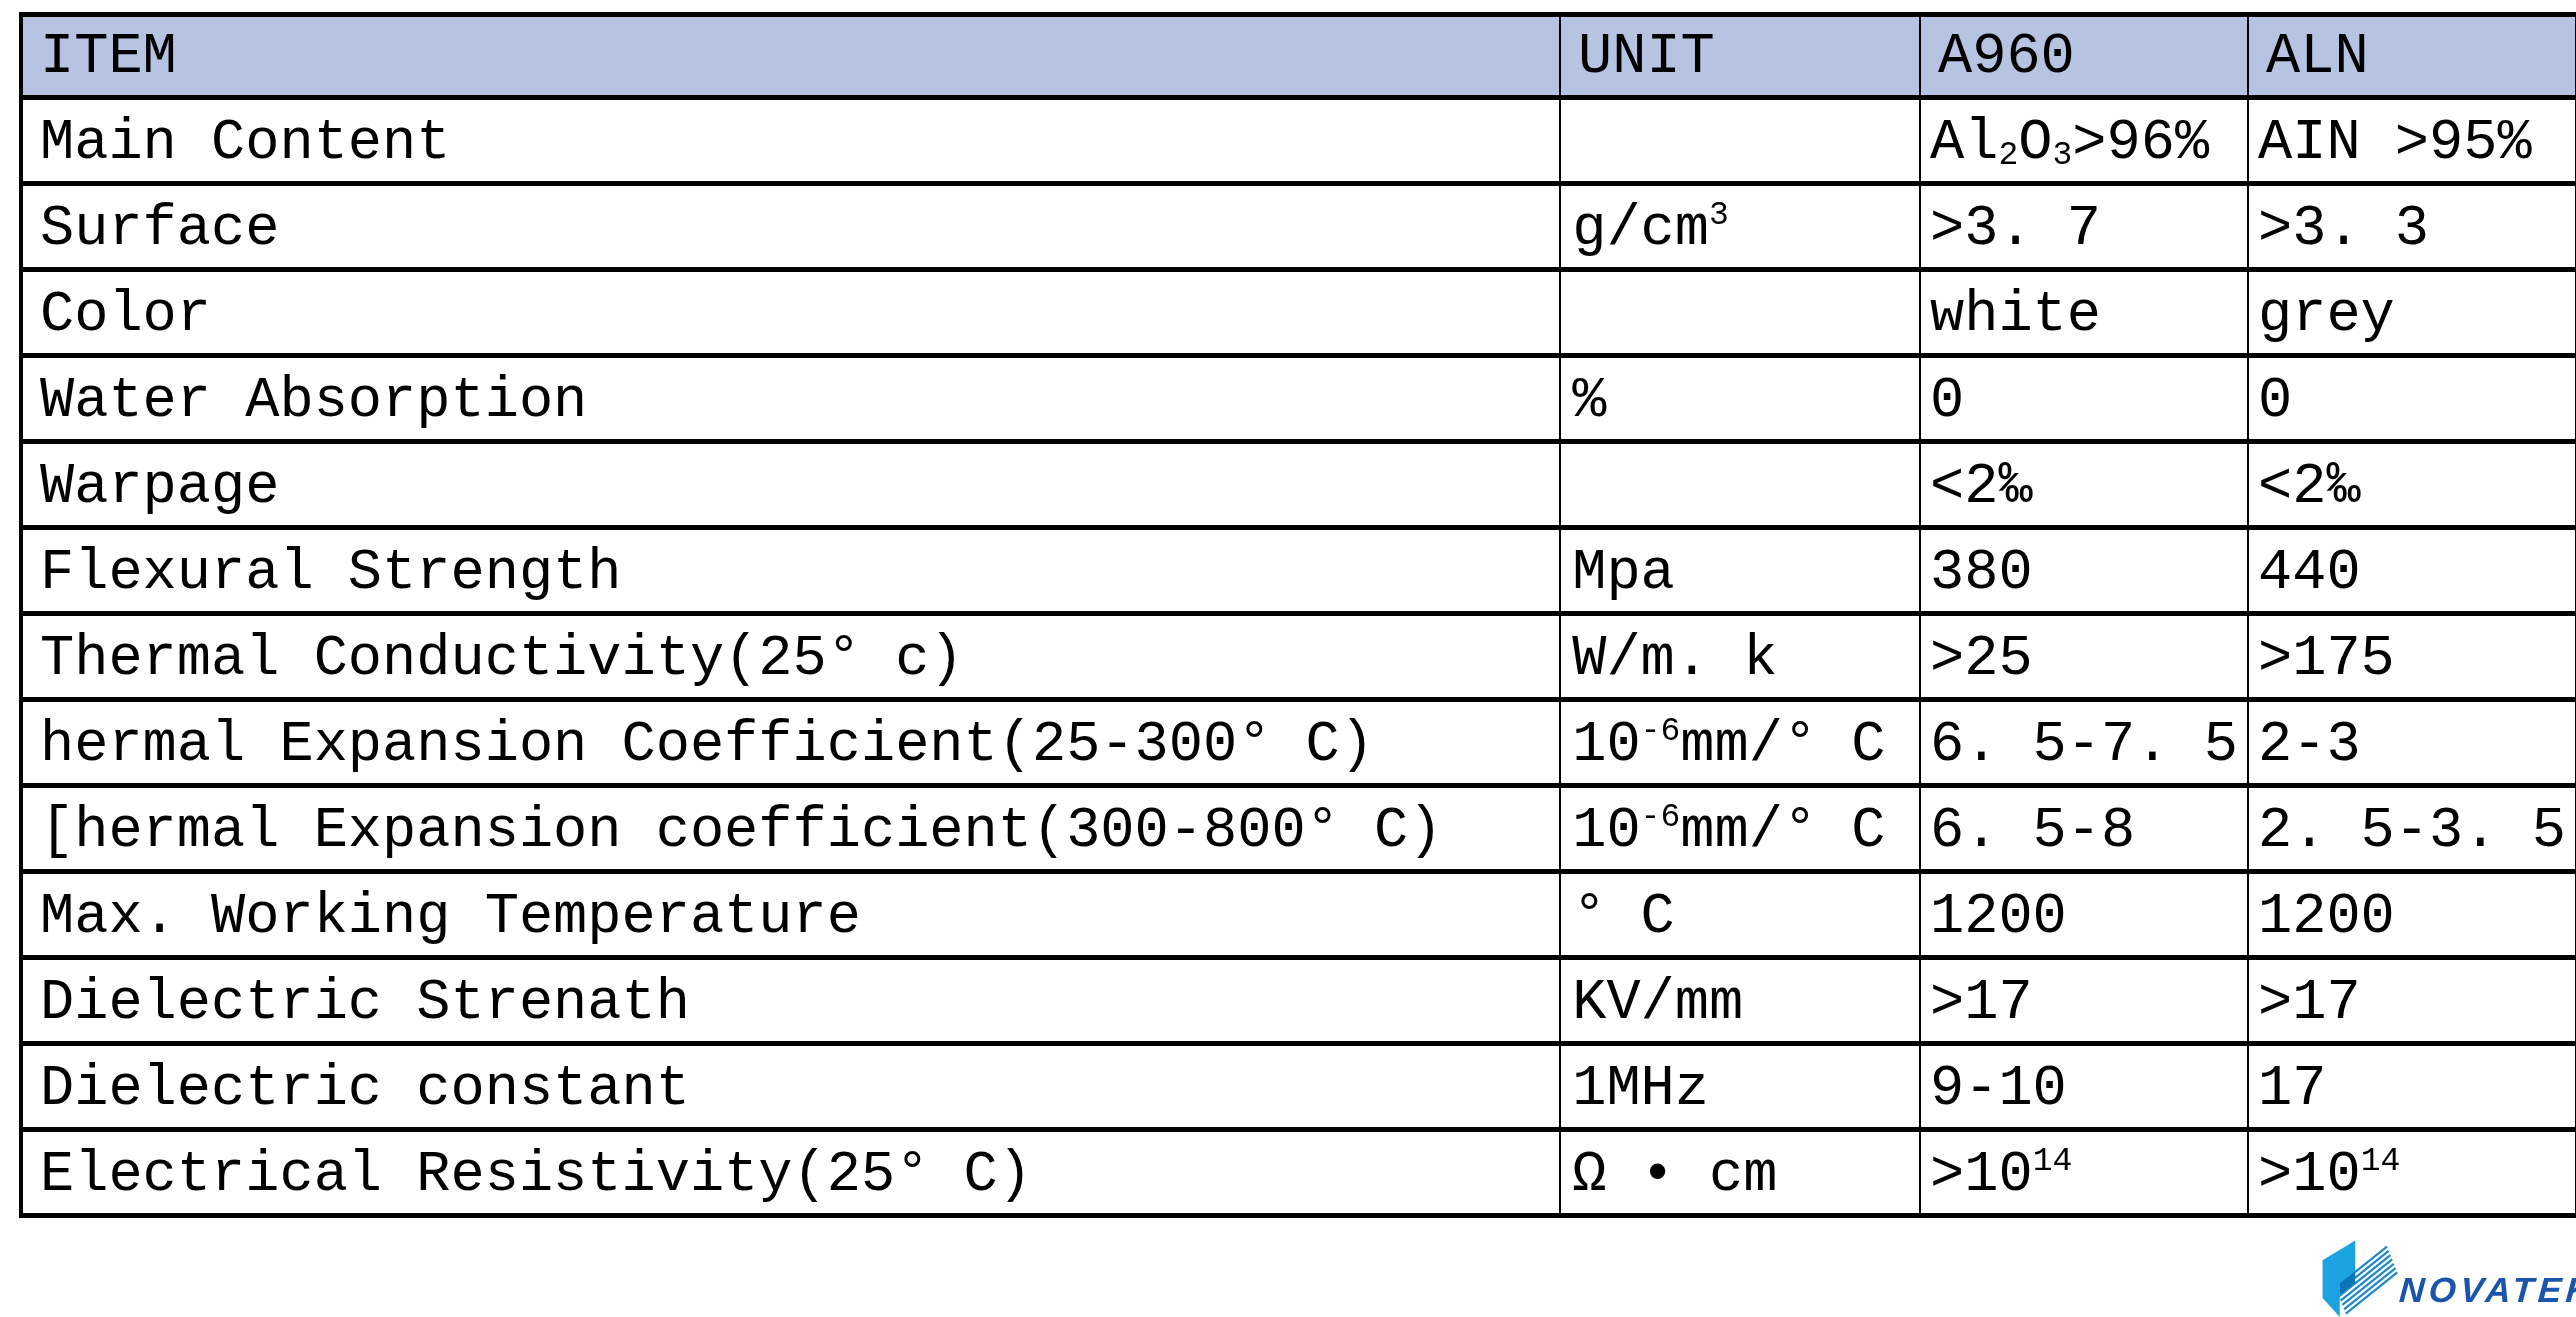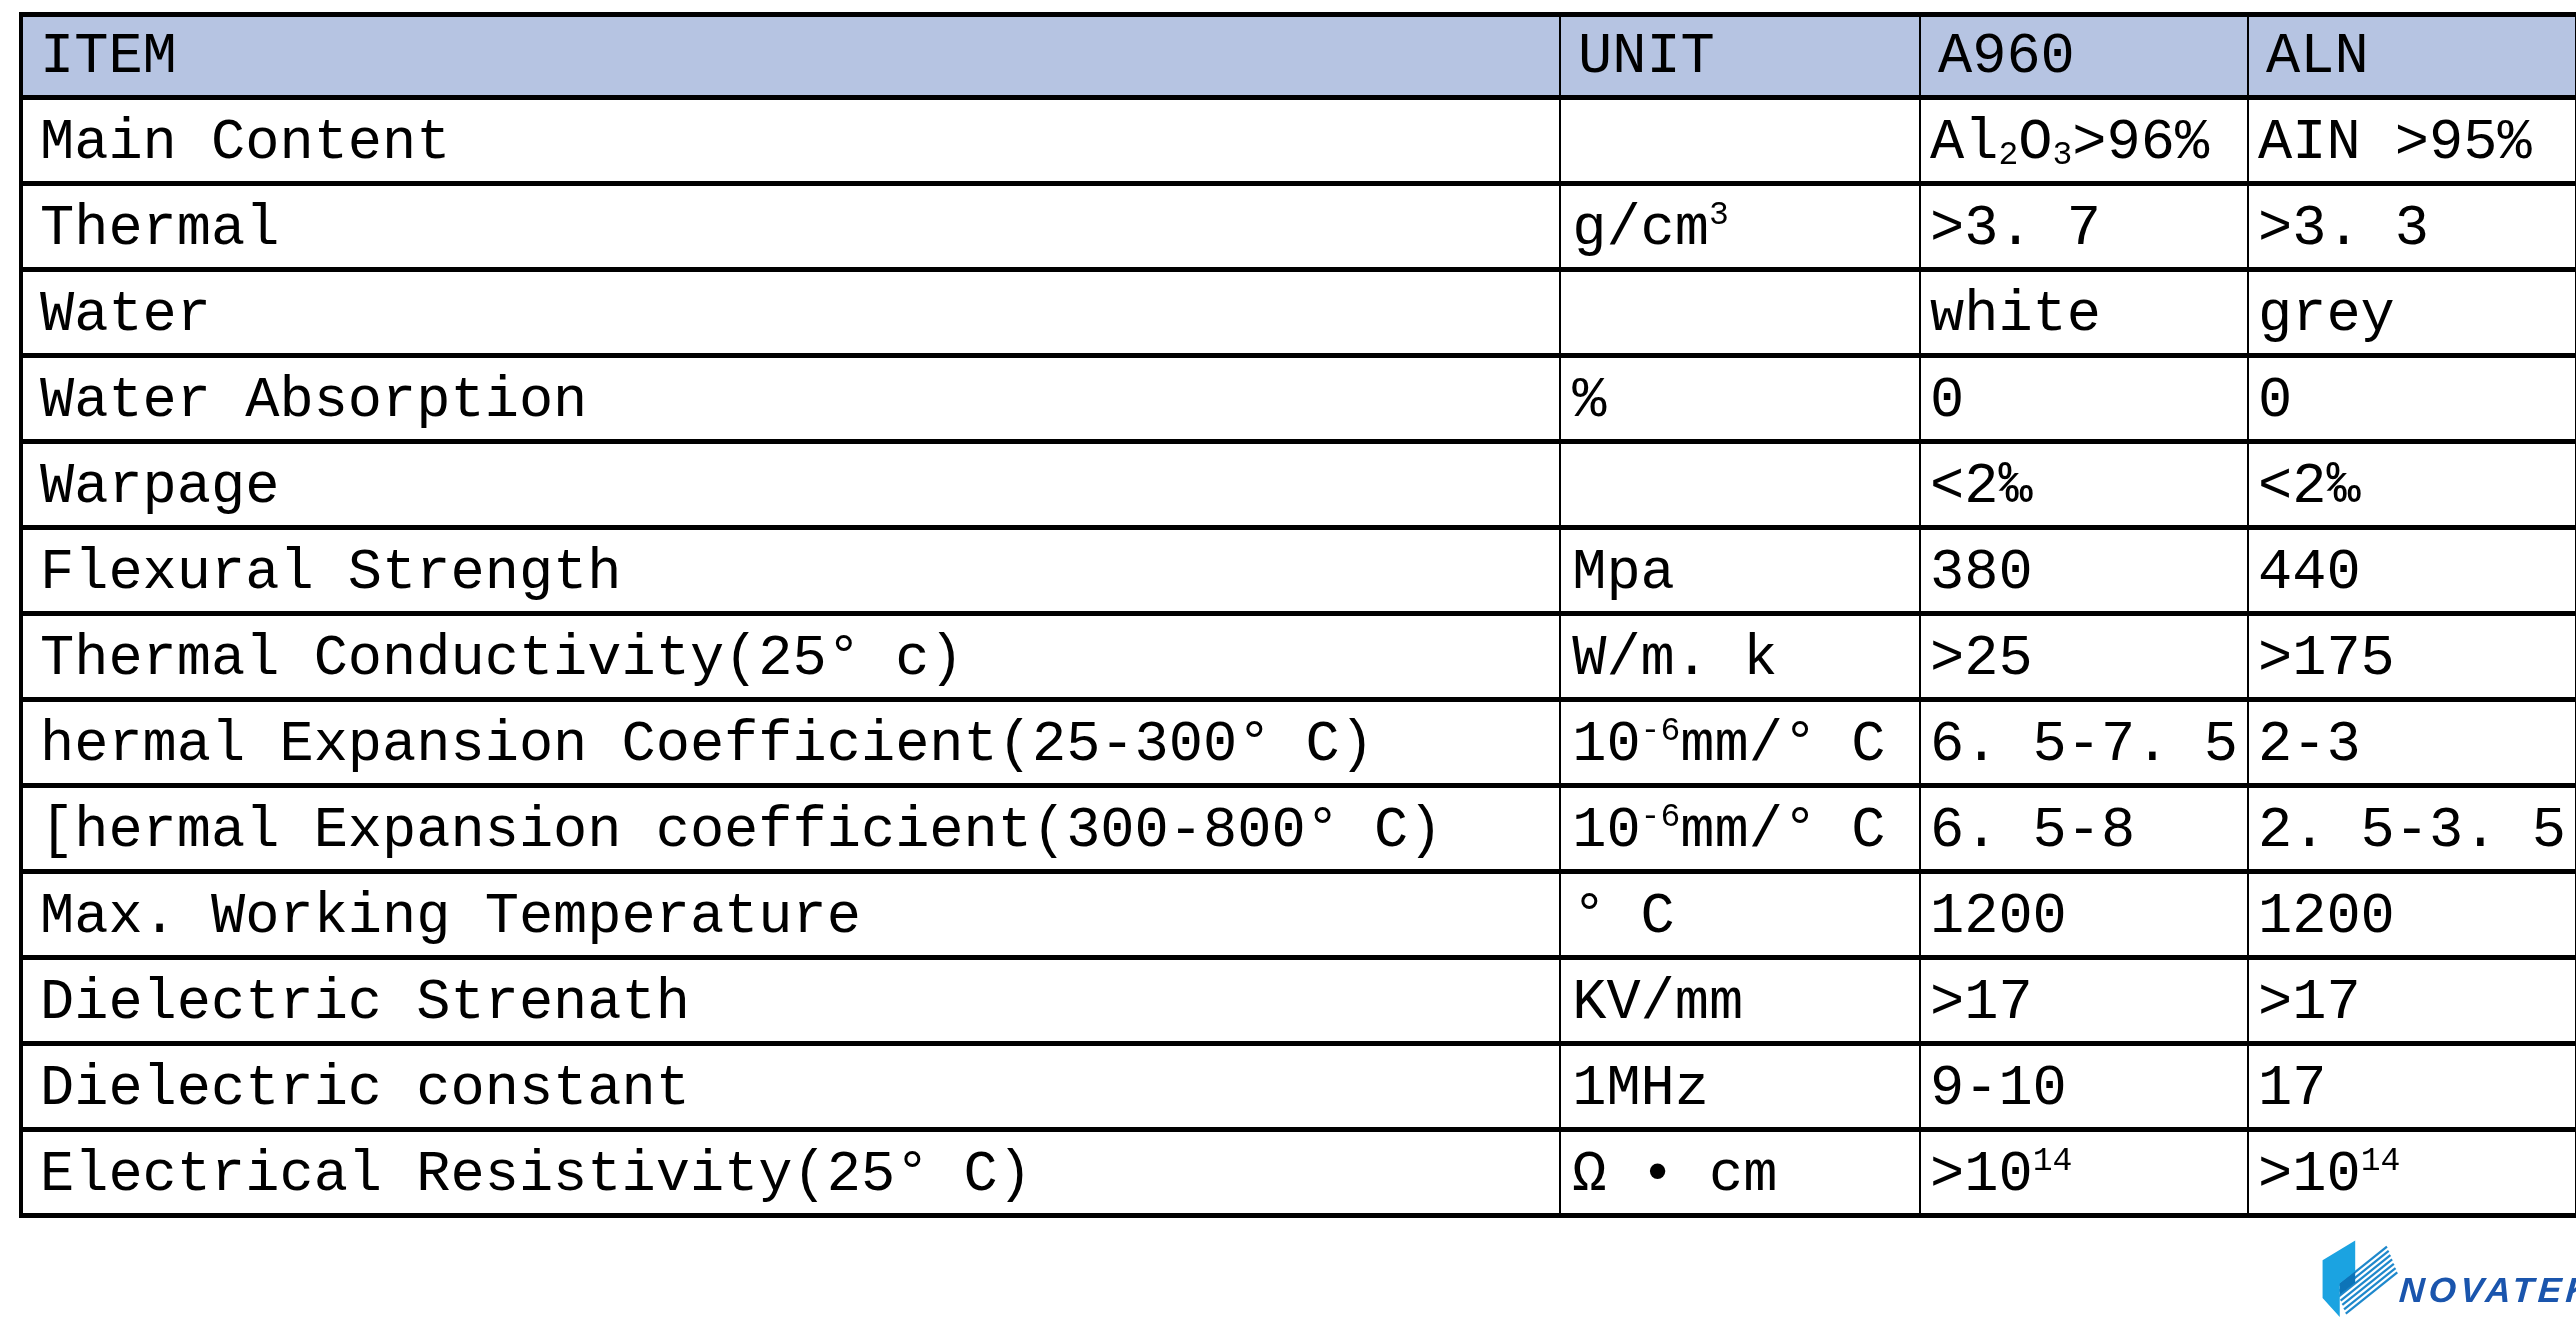--- a/index.html
+++ b/index.html
@@ -66,27 +66,27 @@
       </tr>
     </thead>
     <tbody id="spec-body">
         <tr>
           <td class="c-item">Main Content</td>
           <td class="c-unit"></td>
           <td class="c-val">Al<sub>2</sub>O<sub>3</sub>&gt;96%</td>
           <td class="c-val">AIN &gt;95%</td>
         </tr>
         <tr>
-          <td class="c-item">Thermal</td>
+          <td class="c-item">Surface</td>
           <td class="c-unit">g/cm<sup>3</sup></td>
           <td class="c-val">&gt;3. 7</td>
           <td class="c-val">&gt;3. 3</td>
         </tr>
         <tr>
-          <td class="c-item">Water</td>
+          <td class="c-item">Color</td>
           <td class="c-unit"></td>
           <td class="c-val">white</td>
           <td class="c-val">grey</td>
         </tr>
         <tr>
           <td class="c-item">Water Absorption</td>
           <td class="c-unit">%</td>
           <td class="c-val">0</td>
           <td class="c-val">0</td>
         </tr>

